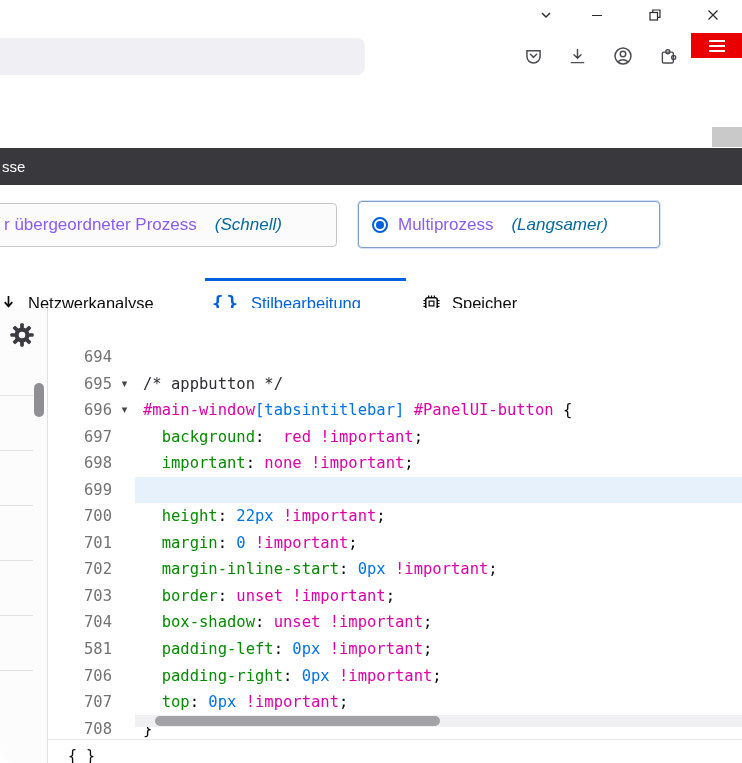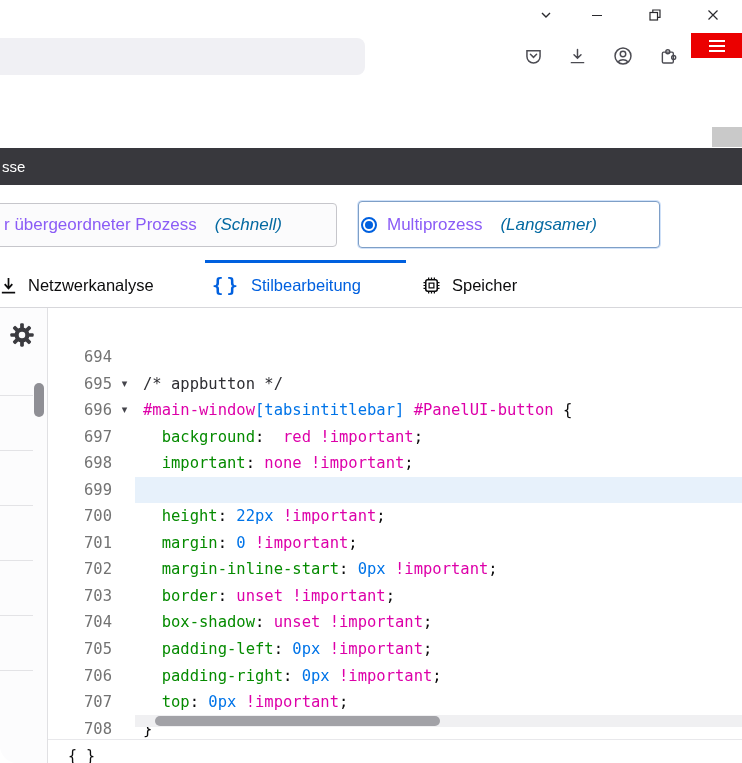--- a/index.html
+++ b/index.html
@@ -23,29 +23,29 @@
   
   .page{position:absolute;top:81px;left:0;right:0;bottom:0;background:#fff;}
   .page-scroll-piece{position:absolute;left:712px;top:46px;width:30px;height:20px;background:#c9c9c9;}
   .toolbox-header{position:absolute;left:0;right:0;top:67px;height:37px;background:var(--darkbar,#38383d);
                   color:#fff;font-size:15px;display:flex;align-items:center;padding-left:2px;}
 
   .proc-opt{position:absolute;box-sizing:border-box;display:flex;align-items:center;font-size:17px;background:#fff;}
   .opt1{left:-45px;top:122px;width:382px;height:44px;border:1px solid #c6c6cb;border-radius:4px;
         background:#fbfbfc;padding-left:48px;}
   .opt2{left:358px;top:120px;width:302px;height:47px;border:1px solid #7e9fc7;border-radius:4px;
-        box-shadow:0 0 0 1px rgba(0,96,223,.18);padding-left:2px;}
+        box-shadow:0 0 0 1px rgba(0,96,223,.18);padding-left:13px;}
   .opt-label{color:#8b5cf6;}
   .opt-hint{color:#0369a1;margin-left:18px;font-style:italic;}
   .radio{width:12px;height:12px;border:2px solid var(--accent,#0060df);border-radius:50%;
          display:flex;align-items:center;justify-content:center;margin-right:10px;flex:0 0 auto;}
   .radio .dot{width:8px;height:8px;border-radius:50%;background:var(--accent,#0060df);}
 
   
-  .tabbar{position:absolute;left:0;right:0;top:179px;height:48px;background:#fff;border-bottom:1px solid #d7d7db;box-sizing:border-box;}
+  .tabbar{position:absolute;left:0;right:0;top:197px;height:48px;background:#fff;border-bottom:1px solid #d7d7db;box-sizing:border-box;}
   .tab-indicator{position:absolute;left:205px;top:0;width:201px;height:3px;background:var(--accent,#0060df);}
   .tab{position:absolute;top:3px;height:44px;display:flex;align-items:center;gap:10px;font-size:16.5px;color:#0c0c0d;}
   .tab.active{color:var(--accent,#0060df);}
   .ticon{display:flex;align-items:center;justify-content:center;}
   .braces-glyph{font-family:"DejaVu Sans Mono",monospace;font-size:19px;font-weight:bold;
                 color:var(--accent,#0060df);letter-spacing:3px;}
 
   
   .styleeditor{position:absolute;left:0;right:0;top:227px;bottom:0;background:#fff;}
   .se-sidebar{position:absolute;left:0;top:0;bottom:0;width:48px;background:#fcfcfd;border-right:1px solid #e0e0e3;box-sizing:border-box;}
@@ -222,21 +222,21 @@
             <div class="cm-line"><div class="cm-num">695</div><div class="cm-fold">▾</div><div class="cm-code"><span class="tok-com">/* appbutton */</span></div></div>
             <div class="cm-line"><div class="cm-num">696</div><div class="cm-fold">▾</div><div class="cm-code"><span class="tok-sel">#main-window</span><span class="tok-attr">[tabsintitlebar]</span><span class="tok-pln"> </span><span class="tok-sel">#PanelUI-button</span><span class="tok-pln"> {</span></div></div>
             <div class="cm-line"><div class="cm-num">697</div><div class="cm-fold"></div><div class="cm-code"><span class="tok-pln">  </span><span class="tok-prop">background</span><span class="tok-pln">:  </span><span class="tok-kw">red</span><span class="tok-pln"> </span><span class="tok-kw">!important</span><span class="tok-pln">;</span></div></div>
             <div class="cm-line"><div class="cm-num">698</div><div class="cm-fold"></div><div class="cm-code"><span class="tok-pln">  </span><span class="tok-prop">important</span><span class="tok-pln">: </span><span class="tok-kw">none</span><span class="tok-pln"> </span><span class="tok-kw">!important</span><span class="tok-pln">;</span></div></div>
             <div class="cm-line active"><div class="cm-num">699</div><div class="cm-fold"></div><div class="cm-code"></div></div>
             <div class="cm-line"><div class="cm-num">700</div><div class="cm-fold"></div><div class="cm-code"><span class="tok-pln">  </span><span class="tok-prop">height</span><span class="tok-pln">: </span><span class="tok-num">22px</span><span class="tok-pln"> </span><span class="tok-kw">!important</span><span class="tok-pln">;</span></div></div>
             <div class="cm-line"><div class="cm-num">701</div><div class="cm-fold"></div><div class="cm-code"><span class="tok-pln">  </span><span class="tok-prop">margin</span><span class="tok-pln">: </span><span class="tok-num">0</span><span class="tok-pln"> </span><span class="tok-kw">!important</span><span class="tok-pln">;</span></div></div>
             <div class="cm-line"><div class="cm-num">702</div><div class="cm-fold"></div><div class="cm-code"><span class="tok-pln">  </span><span class="tok-prop">margin-inline-start</span><span class="tok-pln">: </span><span class="tok-num">0px</span><span class="tok-pln"> </span><span class="tok-kw">!important</span><span class="tok-pln">;</span></div></div>
             <div class="cm-line"><div class="cm-num">703</div><div class="cm-fold"></div><div class="cm-code"><span class="tok-pln">  </span><span class="tok-prop">border</span><span class="tok-pln">: </span><span class="tok-kw">unset</span><span class="tok-pln"> </span><span class="tok-kw">!important</span><span class="tok-pln">;</span></div></div>
             <div class="cm-line"><div class="cm-num">704</div><div class="cm-fold"></div><div class="cm-code"><span class="tok-pln">  </span><span class="tok-prop">box-shadow</span><span class="tok-pln">: </span><span class="tok-kw">unset</span><span class="tok-pln"> </span><span class="tok-kw">!important</span><span class="tok-pln">;</span></div></div>
-            <div class="cm-line"><div class="cm-num">705</div><div class="cm-fold"></div><div class="cm-code"><span class="tok-pln">  </span><span class="tok-prop">padding-left</span><span class="tok-pln">: </span><span class="tok-num">0px</span><span class="tok-pln"> </span><span class="tok-kw">!important</span><span class="tok-pln">;</span></div></div>
+            <div class="cm-line"><div class="cm-num">581</div><div class="cm-fold"></div><div class="cm-code"><span class="tok-pln">  </span><span class="tok-prop">padding-left</span><span class="tok-pln">: </span><span class="tok-num">0px</span><span class="tok-pln"> </span><span class="tok-kw">!important</span><span class="tok-pln">;</span></div></div>
             <div class="cm-line"><div class="cm-num">706</div><div class="cm-fold"></div><div class="cm-code"><span class="tok-pln">  </span><span class="tok-prop">padding-right</span><span class="tok-pln">: </span><span class="tok-num">0px</span><span class="tok-pln"> </span><span class="tok-kw">!important</span><span class="tok-pln">;</span></div></div>
             <div class="cm-line"><div class="cm-num">707</div><div class="cm-fold"></div><div class="cm-code"><span class="tok-pln">  </span><span class="tok-prop">top</span><span class="tok-pln">: </span><span class="tok-num">0px</span><span class="tok-pln"> </span><span class="tok-kw">!important</span><span class="tok-pln">;</span></div></div>
             <div class="cm-line"><div class="cm-num">708</div><div class="cm-fold"></div><div class="cm-code"><span class="tok-pln">}</span></div></div>
           </div>
 
         <div class="hscroll">
           <div class="thumb"></div>
         </div>
 
         <div class="se-footer">

